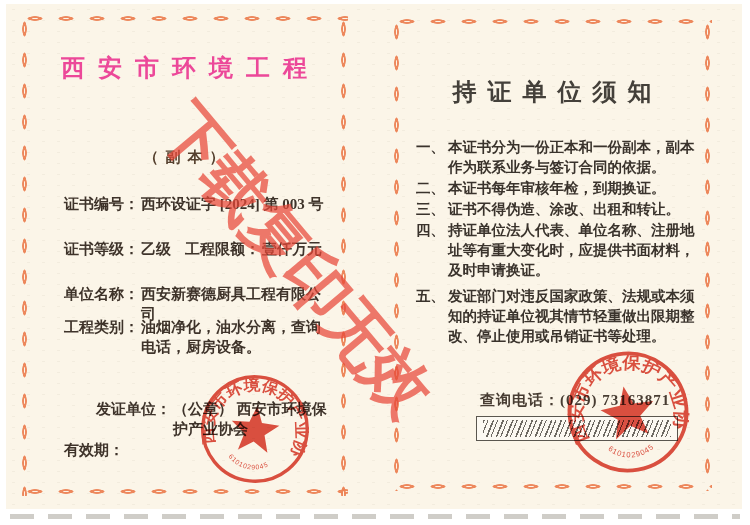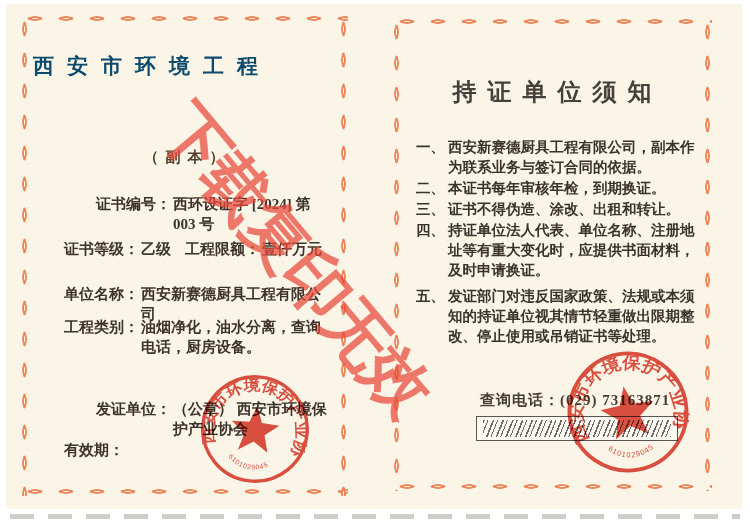--- a/index.html
+++ b/index.html
@@ -20,22 +20,22 @@
         radial-gradient(ellipse 12px 3.6px at 15px 4.5px,rgba(236,130,84,0.95) 0 55%,rgba(236,130,84,0) 68%);
       background-size:31px 9px;}
   .edge.v{width:9px;top:0;bottom:0;
       background-image:
         radial-gradient(ellipse 1.6px 5px at 4.5px 15px,#fdf3e6 0 45%,rgba(253,243,230,0) 60%),
         radial-gradient(ellipse 3.6px 12px at 4.5px 15px,rgba(236,130,84,0.95) 0 55%,rgba(236,130,84,0) 68%);
       background-size:9px 31px;}
   .edge.top{top:0;} .edge.bottom{bottom:0;} .edge.left{left:0;} .edge.right{right:0;}
 
   
-  .t1{position:absolute;left:0;right:0;top:38px;text-align:left;font-size:21px;font-weight:700;
-      letter-spacing:13px;color:#0c4a6e;text-indent:13px;}
+  .t1{position:absolute;left:0;right:0;top:38px;text-align:center;font-size:24px;font-weight:700;
+      letter-spacing:13px;color:#ec4899;text-indent:13px;}
   .t2{position:absolute;left:0;right:0;top:80px;text-align:center;font-size:31px;font-weight:700;
       letter-spacing:17px;color:#402a16;text-indent:17px;}
   .t3{position:absolute;left:0;right:0;top:134px;text-align:center;font-size:15px;font-weight:700;
       letter-spacing:7px;color:#55402e;text-indent:7px;}
   .row{position:absolute;left:44px;right:16px;font-size:15px;font-weight:700;color:#3e332a;
        display:flex;line-height:20px;}
   .row .lbl{white-space:nowrap;}
   .row .val{margin-left:2px;}
   .row .lbl2{white-space:nowrap;margin-left:14px;}
   .wrapval{max-width:236px;}
@@ -77,21 +77,21 @@
 
   <div class="frame" style="left:20px;top:14px;width:328px;height:482px;">
     <div class="edge h top"></div>
     <div class="edge h bottom"></div>
     <div class="edge v left"></div>
     <div class="edge v right"></div>
 
     <div class="t1">西安市环境工程</div>
     <div class="t3">（副本）</div>
 
-    <div class="row" style="top:180px;margin-left:32px;">
+    <div class="row" style="top:180px;">
       <span class="lbl">证书编号：</span>
       <span class="val">西环设证字 [2024] 第 003 号</span>
     </div>
     <div class="row" style="top:225px;">
       <span class="lbl">证书等级：</span>
       <span class="val">乙级</span>
       <span class="lbl2">工程限额：</span>
       <span class="val">壹仟万元</span>
     </div>
     <div class="row" style="top:270px;">
@@ -115,21 +115,21 @@
     <div class="edge h top"></div>
     <div class="edge h bottom"></div>
     <div class="edge v left"></div>
     <div class="edge v right"></div>
 
     <div class="rt">持证单位须知</div>
 
     <div class="notices">
       <div class="notice">
         <span class="num">一、</span>
-        <span class="txt">西安新赛德厨具工程有限公司，副本作为联系业务与签订合同的依据。</span>
+        <span class="txt">本证书分为一份正本和一份副本，副本作为联系业务与签订合同的依据。</span>
       </div>
       <div class="notice">
         <span class="num">二、</span>
         <span class="txt">本证书每年审核年检，到期换证。</span>
       </div>
       <div class="notice">
         <span class="num">三、</span>
         <span class="txt">证书不得伪造、涂改、出租和转让。</span>
       </div>
       <div class="notice">

